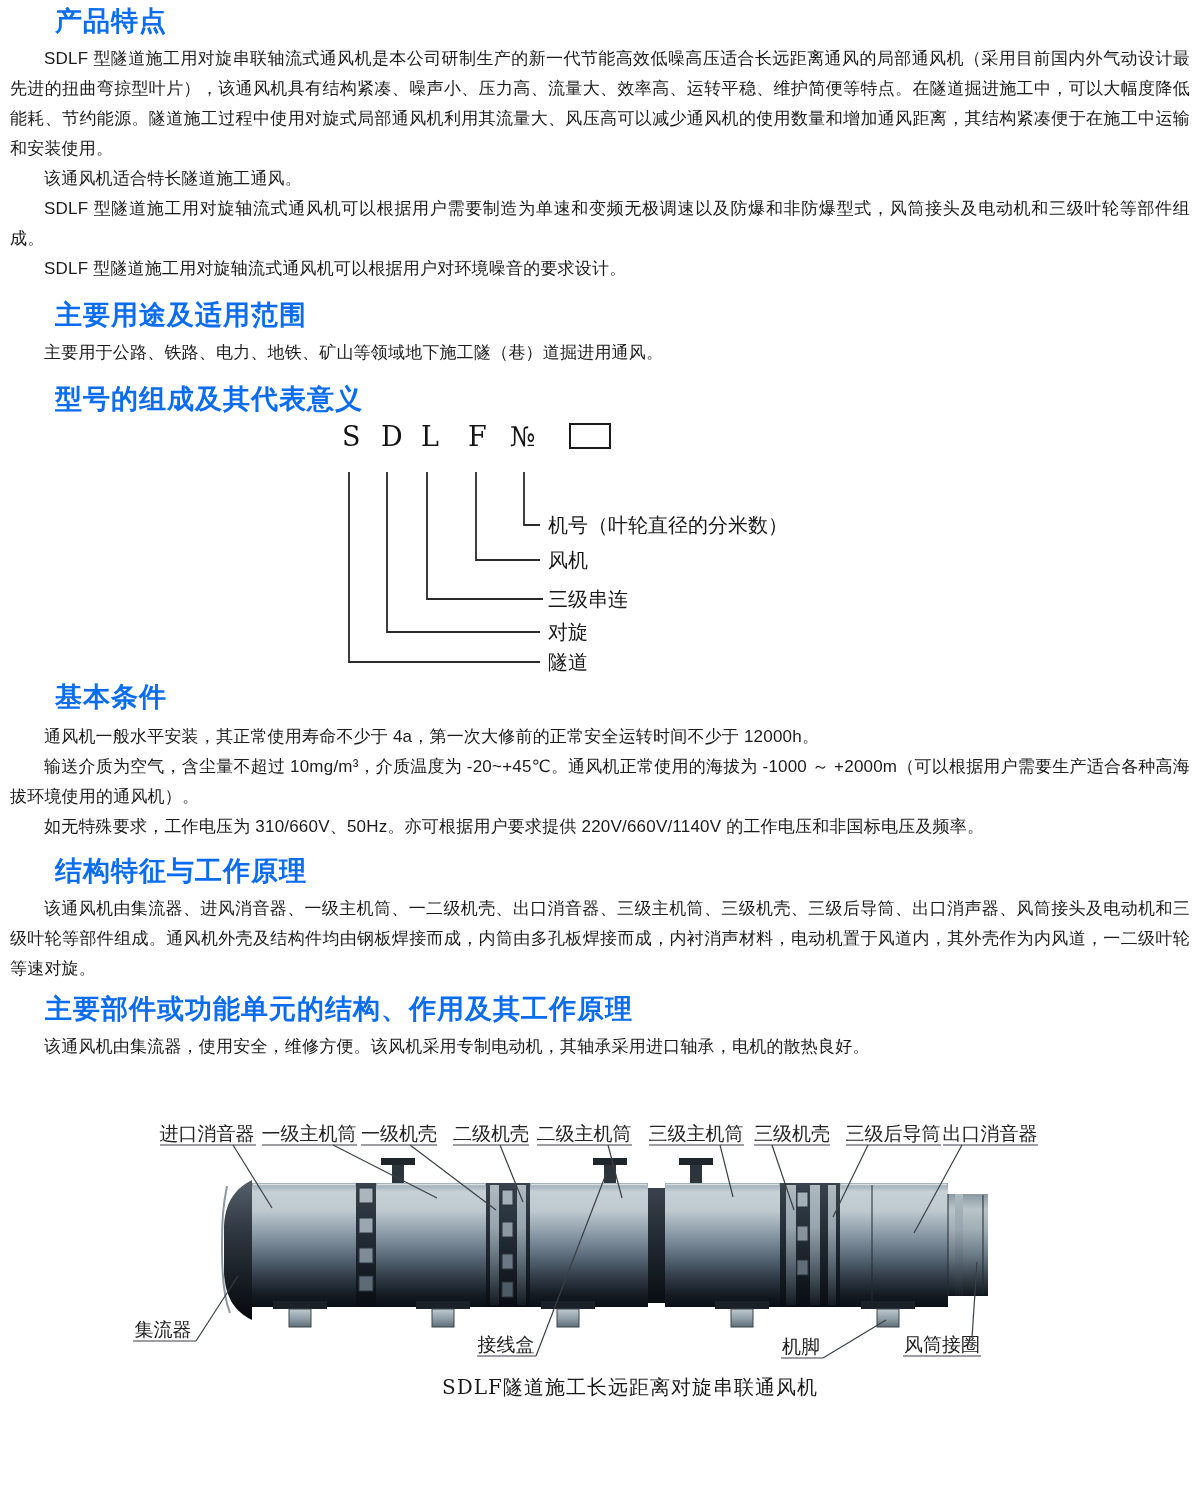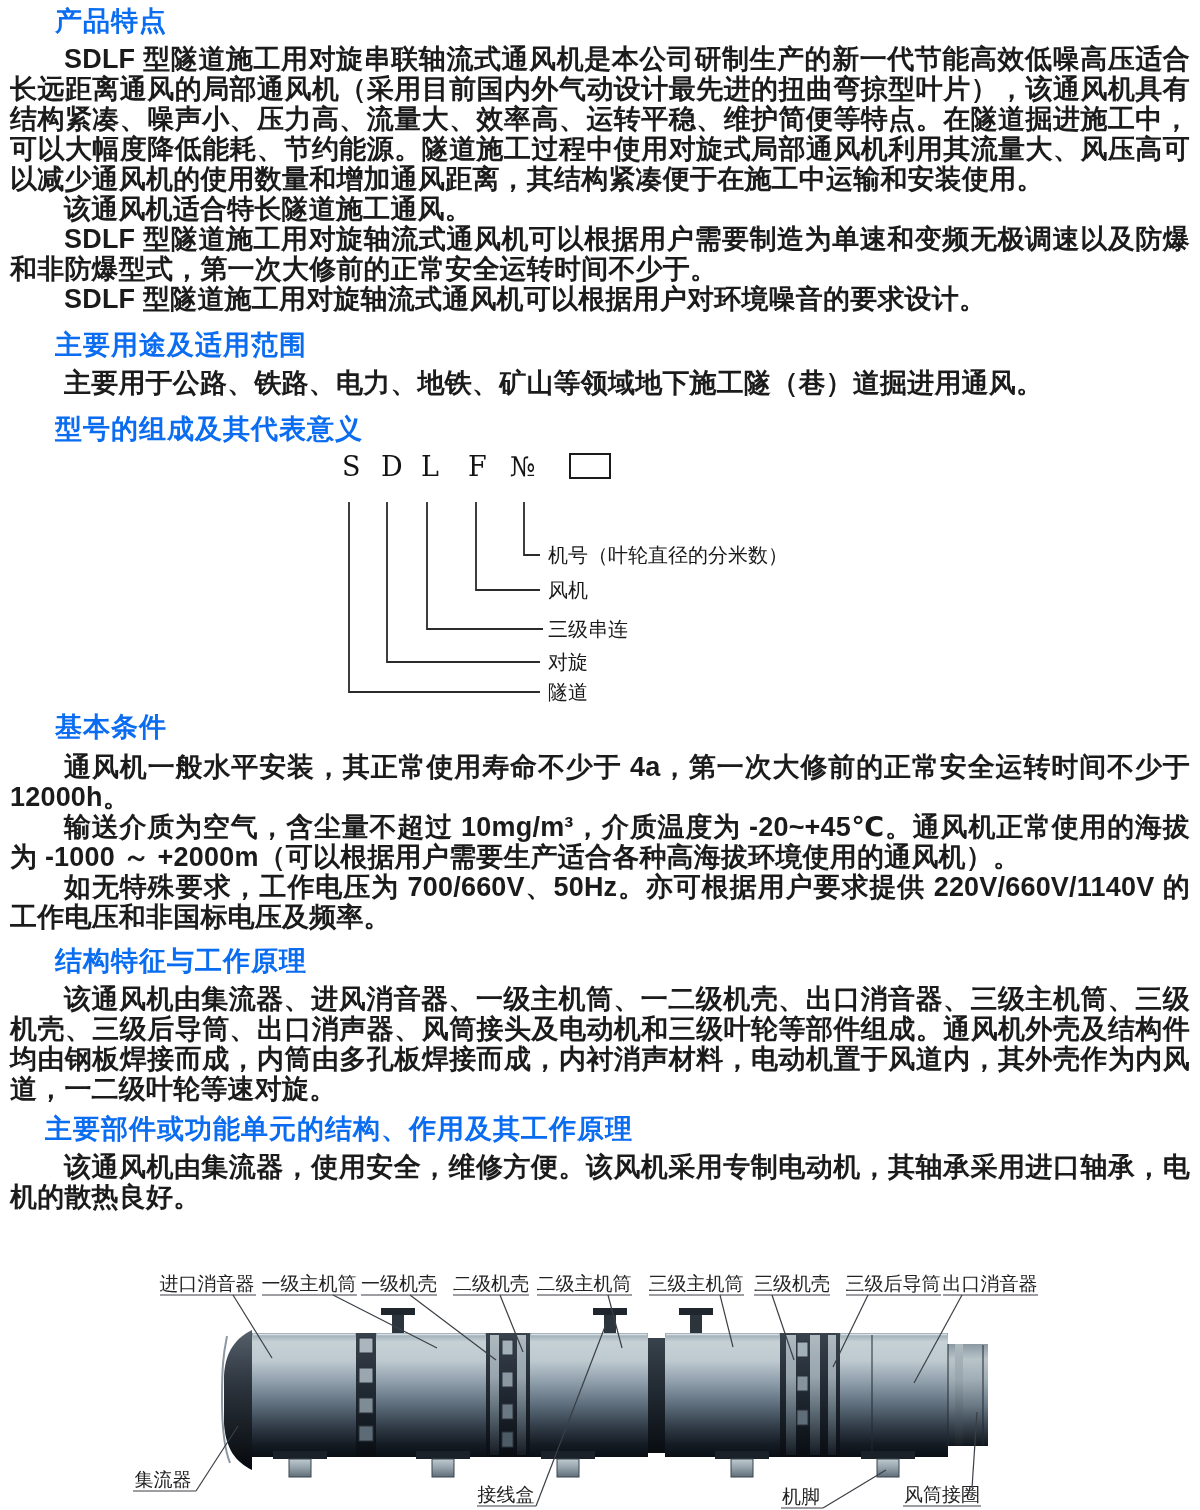--- a/index.html
+++ b/index.html
@@ -16,27 +16,26 @@
     font-weight:700;
     color:var(--accent,#0a6cf0);
     margin:14px 10px 6px 55px;
     letter-spacing:1px;
   }
   h2.sec.first{margin-top:4px;}
   h2.sec.tight{margin-top:10px;font-family:Liberation Mono, monospace;}
   h2.sec.mid{margin-top:12px;}
   h2.sec.small{margin-top:8px;margin-left:45px;}
   p.para{
-    font-size:27px;
+    font-size:17px;
     line-height:30px;
     margin:0 10px;
     text-indent:2em;
     text-align:justify;
     letter-spacing:.2px;
-    font-weight:bold;
   }
   figure{margin:0;padding:0;}
   .model-svg{display:block;width:1200px;height:250px;}
   .fan-svg{display:block;width:1200px;height:300px;margin-top:48px;}
   .model-letter{font-family:"DejaVu Serif","Liberation Serif",serif;font-size:27px;fill:#141414;}
   .model-label{font-family:"DejaVu Serif","Liberation Serif",serif;font-size:20px;fill:#1a1a1a;}
   .model-box{fill:none;stroke:#1a1a1a;stroke-width:2;}
   .dline{stroke:#2b2b2b;stroke-width:1.8;fill:none;}
   .flabel{font-family:"DejaVu Serif","Liberation Serif",serif;font-size:19px;fill:#222;}
   .fcaption{font-family:"DejaVu Serif","Liberation Serif",serif;font-size:20px;fill:#1a1a1a;letter-spacing:1px;}
@@ -46,21 +45,21 @@
   .rim{stroke:#e3eaee;stroke-width:1.4;opacity:.85;}
 </style>
 </head>
 <body>
 
 <div class="doc">
 
   <h2 class="sec first">产品特点</h2>
   <p class="para">SDLF 型隧道施工用对旋串联轴流式通风机是本公司研制生产的新一代节能高效低噪高压适合长远距离通风的局部通风机（采用目前国内外气动设计最先进的扭曲弯掠型叶片），该通风机具有结构紧凑、噪声小、压力高、流量大、效率高、运转平稳、维护简便等特点。在隧道掘进施工中，可以大幅度降低能耗、节约能源。隧道施工过程中使用对旋式局部通风机利用其流量大、风压高可以减少通风机的使用数量和增加通风距离，其结构紧凑便于在施工中运输和安装使用。</p>
   <p class="para">该通风机适合特长隧道施工通风。</p>
-  <p class="para">SDLF 型隧道施工用对旋轴流式通风机可以根据用户需要制造为单速和变频无极调速以及防爆和非防爆型式，第一次大修前的正常安全运转时间不少于。</p>
+  <p class="para">SDLF 型隧道施工用对旋轴流式通风机可以根据用户需要制造为单速和变频无极调速以及防爆和非防爆型式，风筒接头及电动机和三级叶轮等部件组成。</p>
   <p class="para">SDLF 型隧道施工用对旋轴流式通风机可以根据用户对环境噪音的要求设计。</p>
 
   <h2 class="sec">主要用途及适用范围</h2>
   <p class="para">主要用于公路、铁路、电力、地铁、矿山等领域地下施工隧（巷）道掘进用通风。</p>
 
   <h2 class="sec">型号的组成及其代表意义</h2>
 
   <figure>
     <svg class="model-svg" viewBox="0 0 1200 250">
       <text class="model-letter" x="342" y="24">S</text>
@@ -80,21 +79,21 @@
       <text class="model-label" x="548" y="145">风机</text>
       <text class="model-label" x="548" y="184">三级串连</text>
       <text class="model-label" x="548" y="217">对旋</text>
       <text class="model-label" x="548" y="247">隧道</text>
     </svg>
   </figure>
 
   <h2 class="sec tight">基本条件</h2>
   <p class="para">通风机一般水平安装，其正常使用寿命不少于 4a，第一次大修前的正常安全运转时间不少于 12000h。</p>
   <p class="para">输送介质为空气，含尘量不超过 10mg/m³，介质温度为 -20~+45℃。通风机正常使用的海拔为 -1000 ～ +2000m（可以根据用户需要生产适合各种高海拔环境使用的通风机）。</p>
-  <p class="para">如无特殊要求，工作电压为 700/660V、50Hz。亦可根据用户要求提供 220V/660V/1140V 的工作电压和非国标电压及频率。</p>
+  <p class="para">如无特殊要求，工作电压为 310/660V、50Hz。亦可根据用户要求提供 220V/660V/1140V 的工作电压和非国标电压及频率。</p>
 
   <h2 class="sec mid">结构特征与工作原理</h2>
   <p class="para">该通风机由集流器、进风消音器、一级主机筒、一二级机壳、出口消音器、三级主机筒、三级机壳、三级后导筒、出口消声器、风筒接头及电动机和三级叶轮等部件组成。通风机外壳及结构件均由钢板焊接而成，内筒由多孔板焊接而成，内衬消声材料，电动机置于风道内，其外壳作为内风道，一二级叶轮等速对旋。</p>
 
   <h2 class="sec small">主要部件或功能单元的结构、作用及其工作原理</h2>
   <p class="para">该通风机由集流器，使用安全，维修方便。该风机采用专制电动机，其轴承采用进口轴承，电机的散热良好。</p>
 
   <figure>
     <svg class="fan-svg" viewBox="0 0 1200 300">
       <defs>

